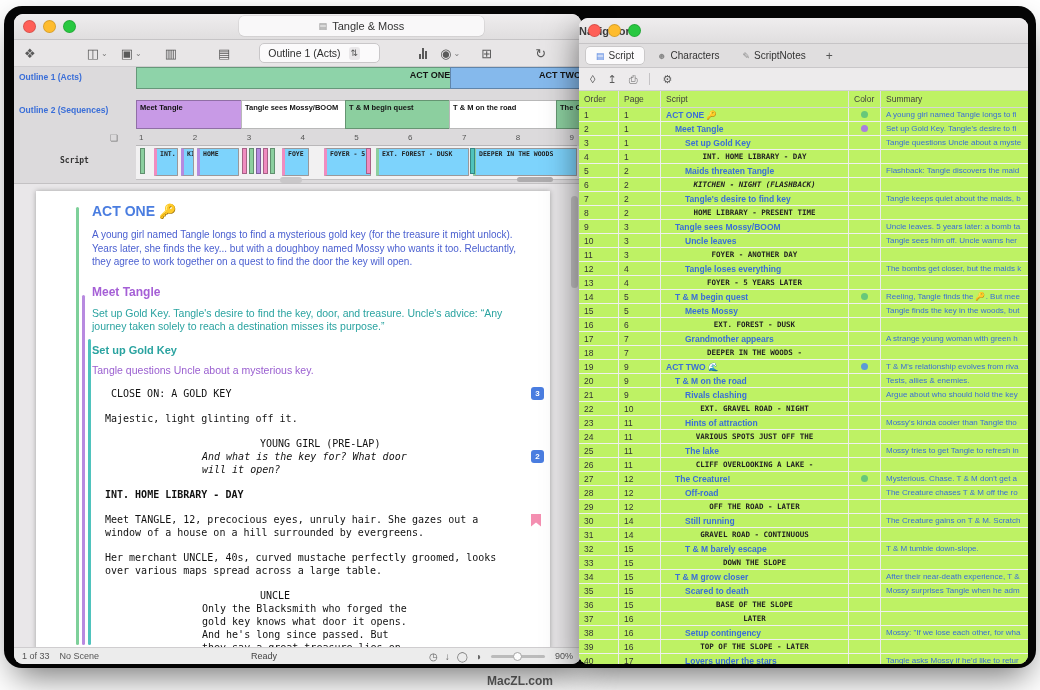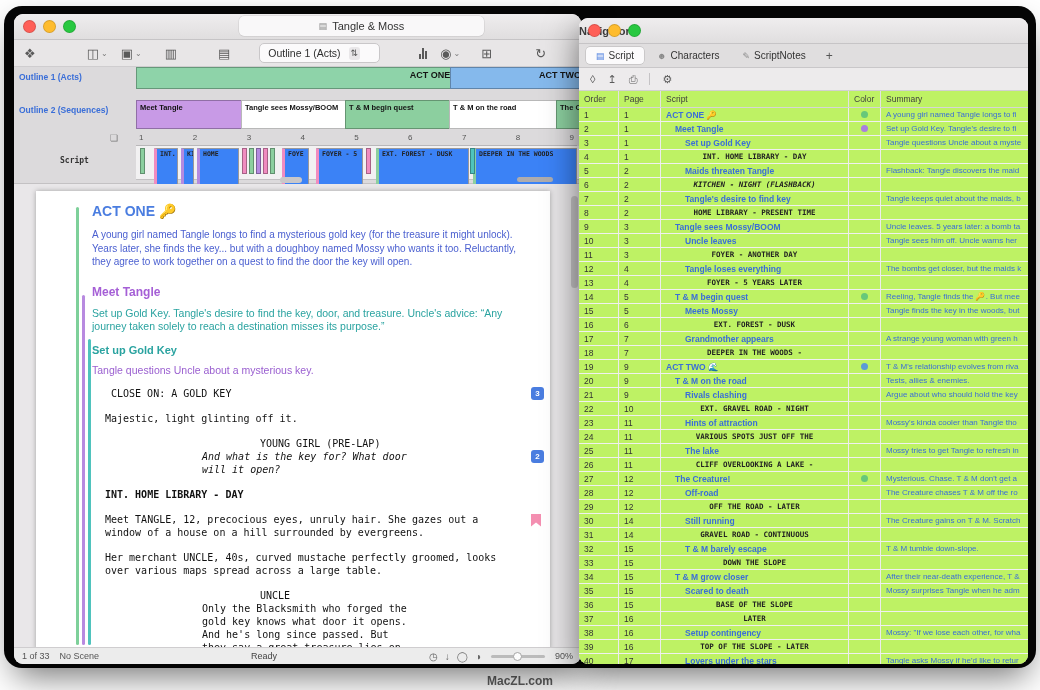--- a/index.html
+++ b/index.html
@@ -46,21 +46,21 @@
   .acts-row{position:absolute;left:122px;top:0;right:0;height:22px;display:flex;}
   .act-block{border:1px solid rgba(0,0,0,.28);box-sizing:border-box;font-size:9px;font-weight:bold;
     color:#141414;padding:2px 0 0 4px;overflow:hidden;white-space:nowrap;margin-right:-1px;text-align:right;}
   .seqs-row{position:absolute;left:122px;top:33px;right:0;height:29px;display:flex;}
   .seq-block{border:1px solid rgba(0,0,0,.28);box-sizing:border-box;font-size:7.5px;font-weight:bold;
     color:#141414;padding:2px 0 0 3px;overflow:hidden;white-space:nowrap;margin-right:-1px;}
   .ruler{position:absolute;left:122px;top:66px;right:4px;height:12px;display:flex;
     justify-content:space-between;font-size:8px;color:#555;padding:0 3px;border-bottom:1px solid #b9b7b9;}
   .script-strip{position:absolute;left:122px;top:79px;right:0;height:33px;background:#f2f1f2;
     border-bottom:1px solid #c3c1c3;}
-  .scene-block{position:absolute;top:2px;height:40px;background:#3b82f6;border:1px solid #9a989a;
+  .scene-block{position:absolute;top:2px;height:28px;background:#7dd3fc;border:1px solid #9a989a;
     box-sizing:border-box;border-radius:1px;font-family:"DejaVu Sans Mono","Liberation Mono",monospace;
     font-size:6.5px;font-weight:bold;color:#222;padding:1px 1px 0 3px;overflow:hidden;white-space:nowrap;}
   .tick{position:absolute;top:2px;height:24px;width:3px;border:0.5px solid rgba(0,0,0,.3);}
   .tl-scroll{position:absolute;right:28px;bottom:1px;width:36px;height:5px;background:#aeacae;border-radius:3px;}
   .tl-handle{position:absolute;left:47%;bottom:0;width:22px;height:6px;background:#c9c7c9;border-radius:3px;}
 
   
   .editor{flex:1;background:#e9e7e9;position:relative;overflow:hidden;}
   .pageEl{position:absolute;left:22px;top:7px;width:514px;bottom:-4px;background:#ffffff;
     box-shadow:0 0 5px rgba(0,0,0,.3);}
@@ -207,21 +207,21 @@
           <span>6</span>
           <span>7</span>
           <span>8</span>
           <span>9</span>
         </div>
       <div class="script-strip" id="script-strip">
           <div class="scene-block" style="left: 18px; width: 24px; border-left: 3px solid rgb(240, 140, 192);">INT.</div>
           <div class="scene-block" style="left: 45px; width: 13px; border-left: 3px solid rgb(180, 138, 224);">KI</div>
           <div class="scene-block" style="left: 61px; width: 42px; border-left: 3px solid rgb(180, 138, 224);">HOME</div>
           <div class="scene-block" style="left: 146px; width: 27px; border-left: 3px solid rgb(240, 140, 192);">FOYE</div>
-          <div class="scene-block" style="left: 180px; width: 47px; border-left: 3px solid rgb(240, 140, 192);">FOYER - 5</div>
+          <div class="scene-block" style="left: 188px; width: 47px; border-left: 3px solid rgb(240, 140, 192);">FOYER - 5</div>
           <div class="scene-block" style="left: 240px; width: 93px; border-left: 3px solid rgb(140, 207, 159);">EXT. FOREST - DUSK</div>
           <div class="scene-block" style="left: 337px; width: 104px; border-left: 3px solid rgb(140, 207, 159);">DEEPER IN THE WOODS</div>
           <div class="tick" style="left: 4px; background: rgb(140, 207, 159);"></div>
           <div class="tick" style="left: 106px; background: rgb(240, 140, 192);"></div>
           <div class="tick" style="left: 113px; background: rgb(140, 207, 159);"></div>
           <div class="tick" style="left: 120px; background: rgb(180, 138, 224);"></div>
           <div class="tick" style="left: 127px; background: rgb(240, 140, 192);"></div>
           <div class="tick" style="left: 134px; background: rgb(140, 207, 159);"></div>
           <div class="tick" style="left: 230px; background: rgb(240, 140, 192);"></div>
           <div class="tick" style="left: 334px; background: rgb(79, 195, 189);"></div>

